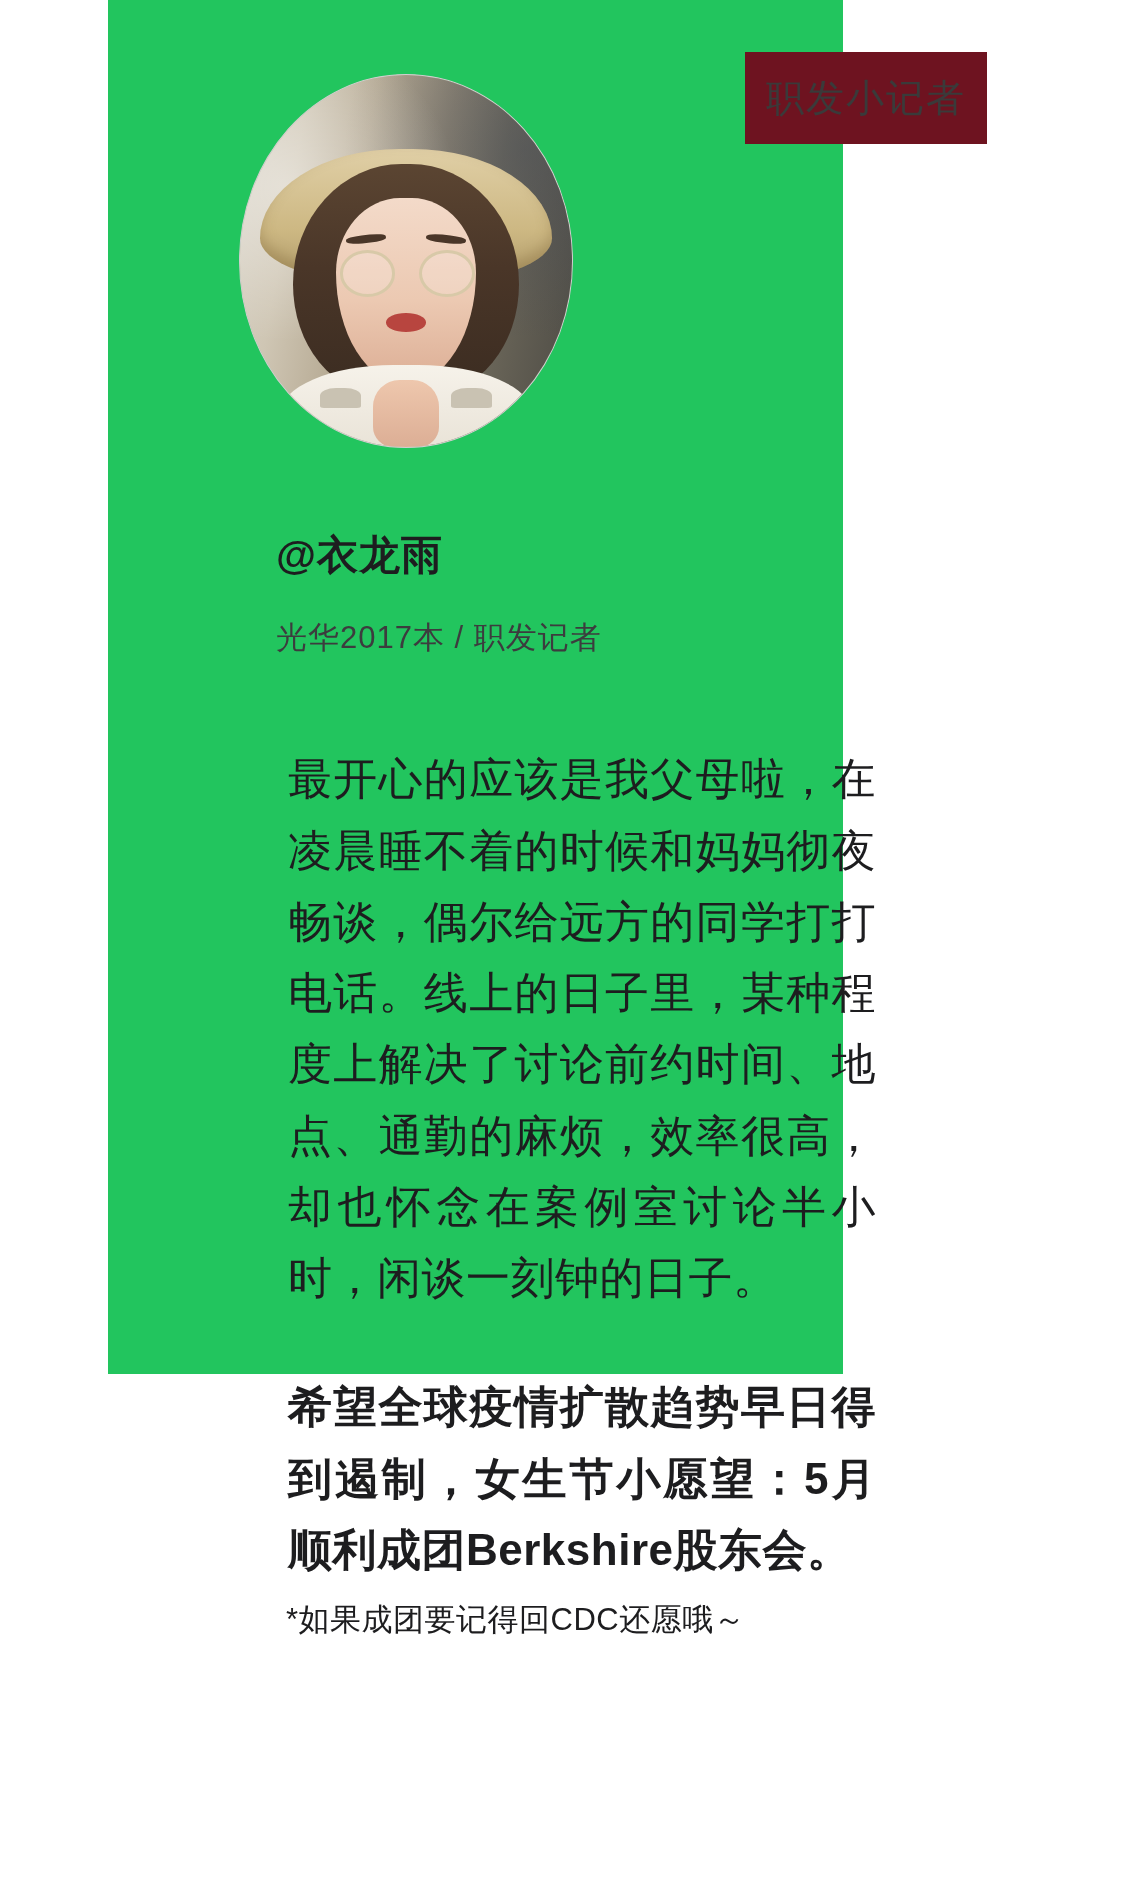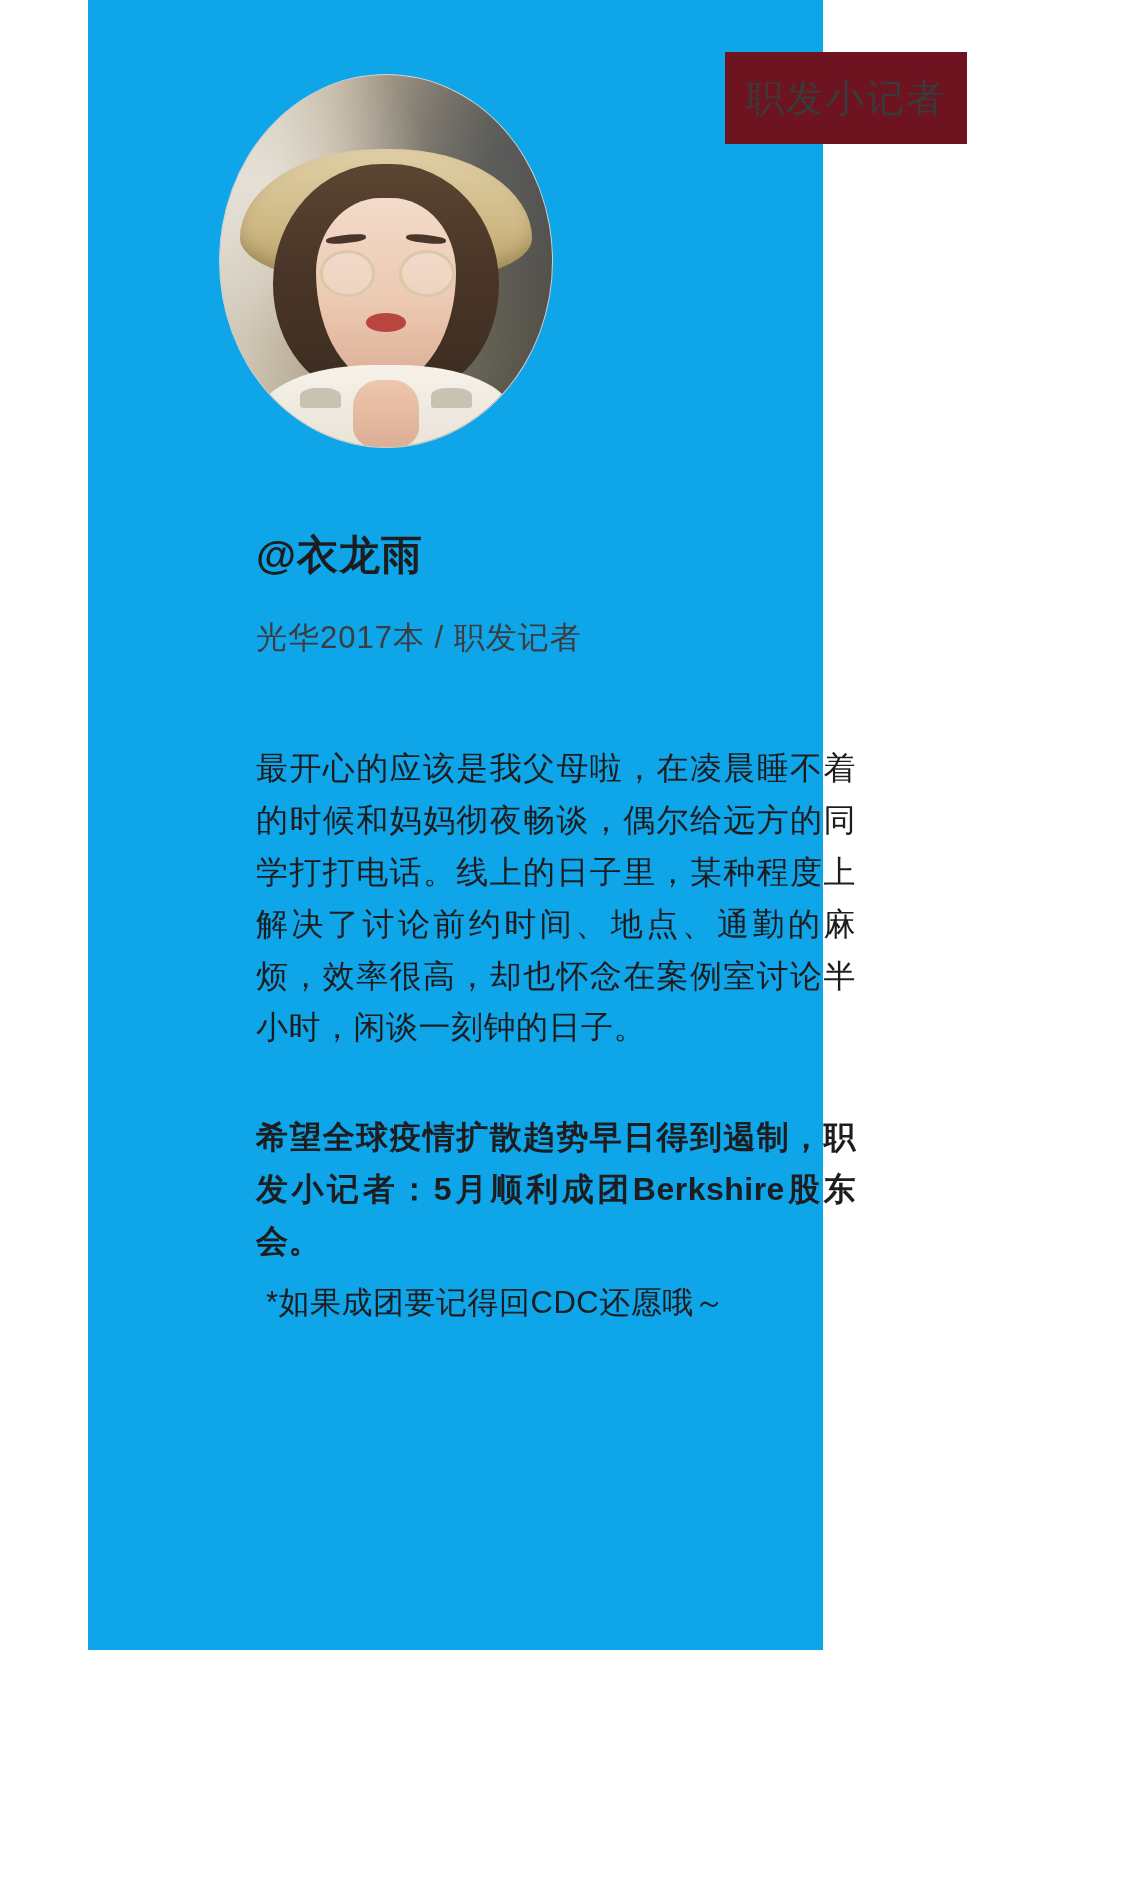--- a/index.html
+++ b/index.html
@@ -11,25 +11,25 @@
     width: 1125px;
     height: 1894px;
     position: relative;
     font-family: "Liberation Sans", "DejaVu Sans", sans-serif;
     overflow: hidden;
   }
 
   
   .card {
     position: absolute;
-    left: 88px;
+    left: 108px;
     top: 0;
     width: 735px;
-    height: 1650px;
-    background: #0ea5e9;
+    height: 1374px;
+    background: #22c55e;
   }
 
   
   .ribbon {
     position: absolute;
     left: 637px;
     top: 52px;
     width: 242px;
     height: 92px;
     background: #6e1320;
@@ -181,24 +181,24 @@
     margin: 0 0 36px 0;
     letter-spacing: 1px;
   }
   .subtitle {
     font-size: 31px;
     color: #3c3c3e;
     margin: 16px 0 84px 0;
     letter-spacing: 1px;
   }
   .para {
-    font-size: 32px;
+    font-size: 44px;
     line-height: 1.62;
     color: #1d1d1f;
-    margin: 0 0 58px 0;
+    margin: 0 0 58px 12px;
     letter-spacing: 0.5px;
     text-align: justify;
   }
   .para.bold {
     font-weight: 700;
     margin-bottom: 14px;
   }
   .footnote {
     font-size: 31px;
     color: #1d1d1f;
@@ -228,17 +228,17 @@
       <div class="ph-mouth"></div>
       <div class="ph-collar"></div>
       <div class="ph-hand"></div>
     </div>
   </div>
 
   <div class="content">
     <h1 class="handle">@衣龙雨</h1>
     <div class="subtitle">光华2017本 / 职发记者</div>
     <p class="para">最开心的应该是我父母啦，在凌晨睡不着的时候和妈妈彻夜畅谈，偶尔给远方的同学打打电话。线上的日子里，某种程度上解决了讨论前约时间、地点、通勤的麻烦，效率很高，却也怀念在案例室讨论半小时，闲谈一刻钟的日子。</p>
-    <p class="para bold">希望全球疫情扩散趋势早日得到遏制，职发小记者：5月顺利成团Berkshire股东会。</p>
+    <p class="para bold">希望全球疫情扩散趋势早日得到遏制，女生节小愿望：5月顺利成团Berkshire股东会。</p>
     <p class="footnote">*如果成团要记得回CDC还愿哦～</p>
   </div>
 
 </div>
 
 </body></html>

